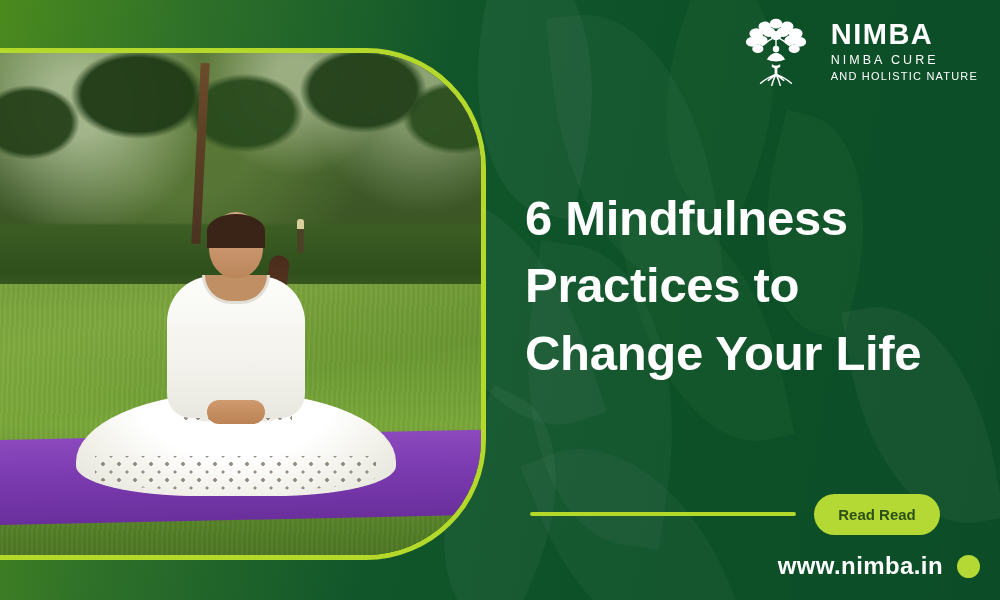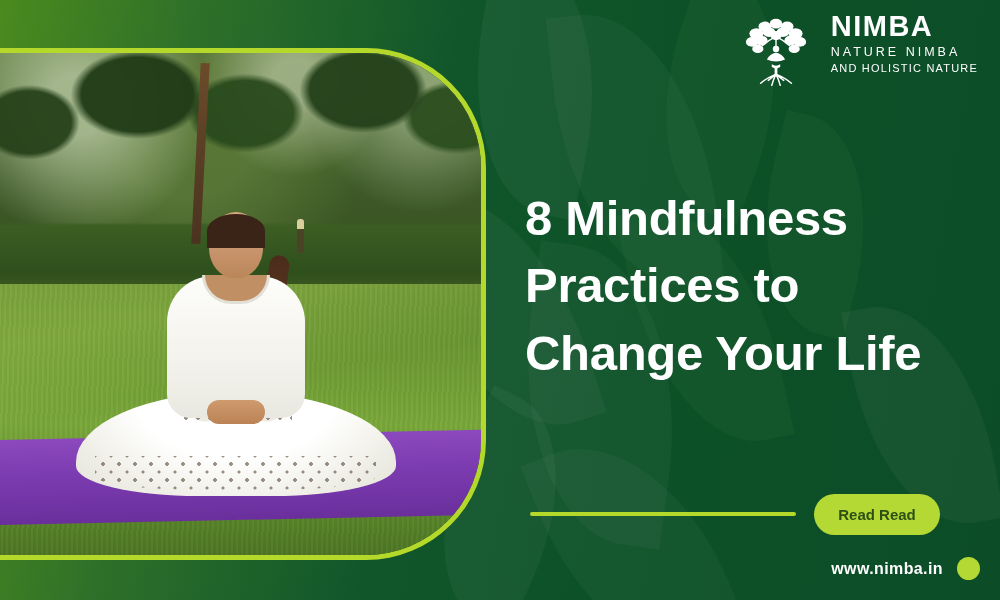--- a/index.html
+++ b/index.html
@@ -190,21 +190,21 @@
   }
   .cuff-l { left: -56px; }
   .cuff-r { right: -56px; }
 
   
   .logo {
     position: absolute;
     right: 22px;
     top: 12px;
     display: flex;
-    align-items: flex-start;
+    align-items: center;
     gap: 20px;
   }
   .logo-mark { width: 70px; height: 78px; flex: none; }
   .logo-text { line-height: 1; }
   .logo-name {
     color: #ffffff;
     font-size: 29px;
     font-weight: bold;
     letter-spacing: 1.5px;
   }
@@ -263,21 +263,21 @@
   .site {
     position: absolute;
     right: 20px;
     bottom: 20px;
     display: flex;
     align-items: center;
     gap: 14px;
   }
   .site-url {
     color: #ffffff;
-    font-size: 16px;
+    font-size: 24px;
     font-weight: bold;
     letter-spacing: 0.4px;
   }
   .site-dot {
     width: 23px;
     height: 23px;
     border-radius: 50%;
     background: #b5d934;
     flex: none;
   }
@@ -347,26 +347,26 @@
         <path d="M50 34 q-12 6 -20 14 M50 34 q12 6 20 14 M50 30 v26" stroke="#ffffff" stroke-width="2" fill="none"></path>
         <circle cx="50" cy="52" r="4.6"></circle>
         <path d="M50 57 q-9 2 -13 10 q6 3 13 3 q7 0 13 -3 q-4 -8 -13 -10 z"></path>
         <path d="M44 74 q6 4 12 0 l0 4 q-6 4 -12 0 z"></path>
         <path d="M48 78 h4 v10 h-4 z"></path>
         <path d="M50 88 q-6 5 -11 9 M50 88 q6 5 11 9 M50 88 q-14 6 -22 13 M50 88 q14 6 22 13 M50 88 q-4 8 -6 16 M50 88 q4 8 6 16" stroke="#ffffff" stroke-width="2.1" fill="none" stroke-linecap="round"></path>
       </g>
     </svg>
     <div class="logo-text">
       <div class="logo-name">NIMBA</div>
-      <div class="logo-sub1">NATURE NIMBA</div>
+      <div class="logo-sub1">NIMBA CURE</div>
       <div class="logo-sub2">AND HOLISTIC NATURE</div>
     </div>
   </div>
 
-  <h1 class="headline">8 Mindfulness Practices to Change Your Life</h1>
+  <h1 class="headline">6 Mindfulness Practices to Change Your Life</h1>
 
   <div class="divider"></div>
 
   <button class="read-more">Read Read</button>
 
   <div class="site">
     <span class="site-url">www.nimba.in</span>
     <span class="site-dot"></span>
   </div>
 

